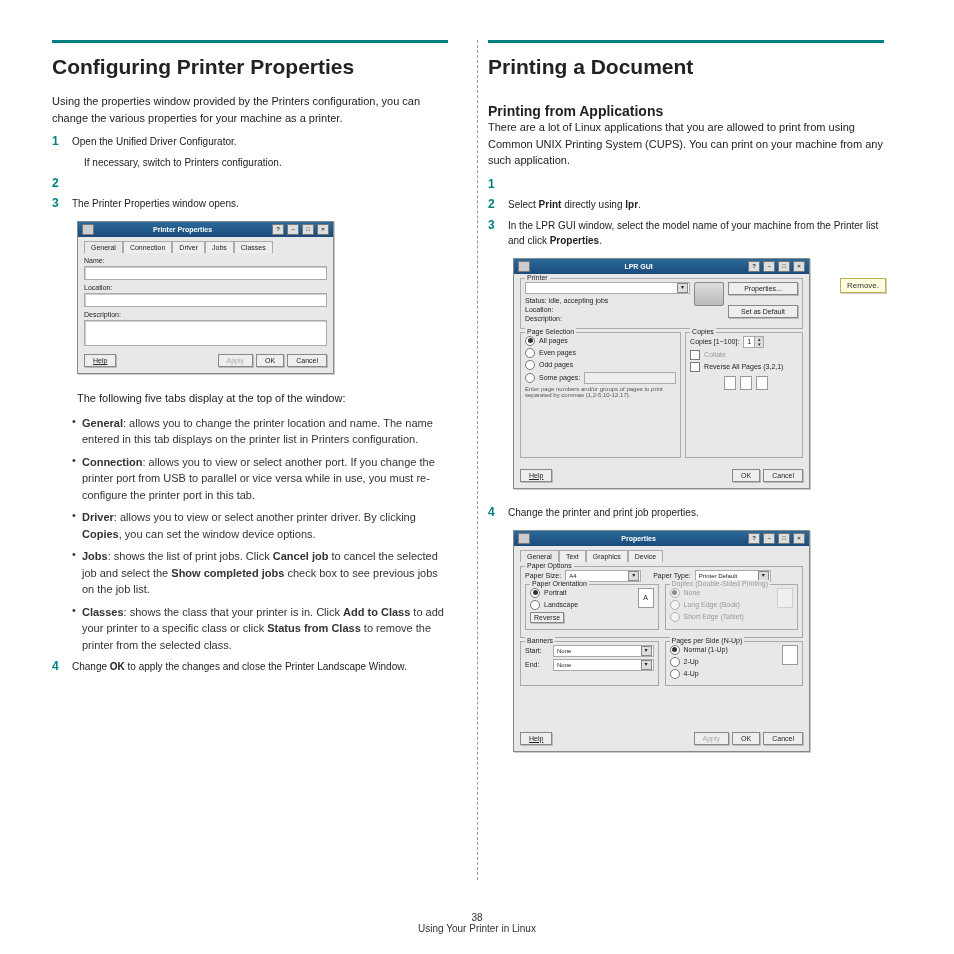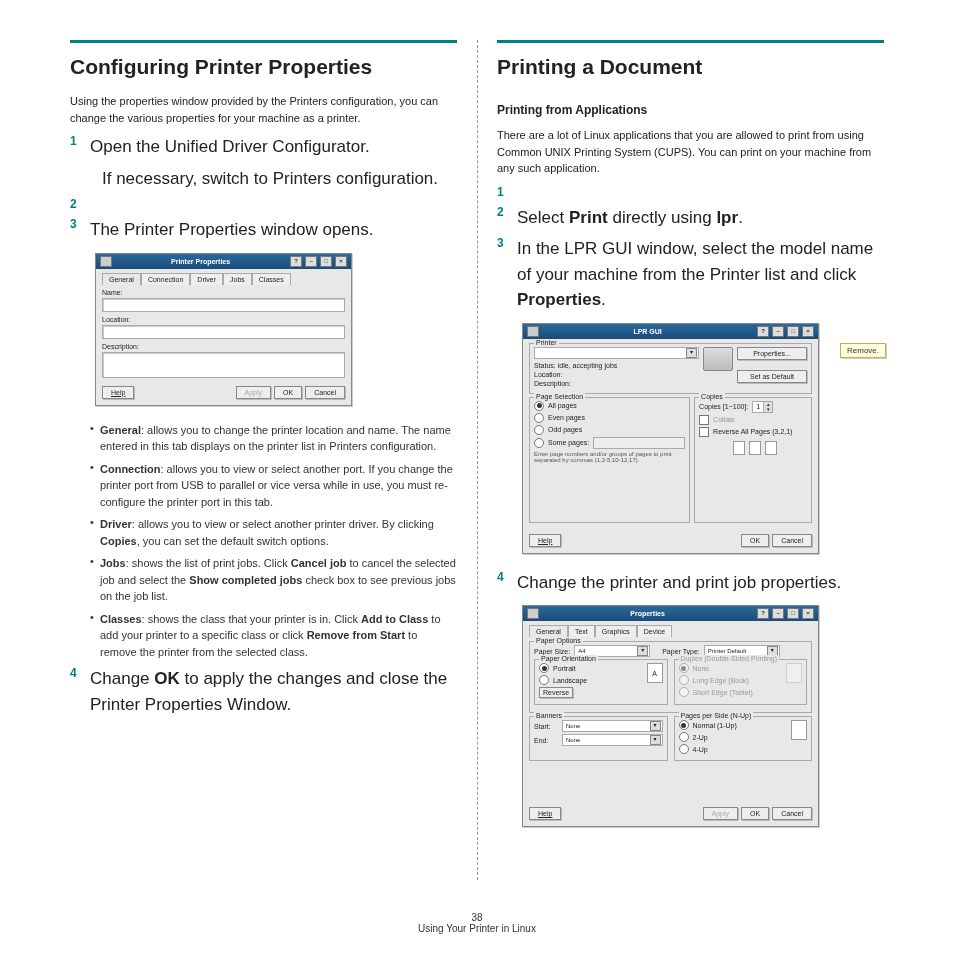--- a/index.html
+++ b/index.html
@@ -7,65 +7,65 @@
     padding: 0;
     font-family: Verdana, Geneva, sans-serif;
     background: #fff;
     width: 954px;
     height: 954px;
     position: relative;
     color: #333;
   }
   .page {
     display: flex;
-    padding: 40px 50px 0 50px;
+    padding: 40px 50px 0 32px;
     height: 880px;
     position: relative;
     justify-content: space-between;
   }
   .column {
     width: 50%;
     padding: 0 20px;
     box-sizing: border-box;
   }
   .top-rule {
     border-top: 3px solid #008080;
     margin-bottom: 12px;
   }
   h1 {
     font-size: 21px;
     font-weight: bold;
     color: #222;
     margin: 0 0 14px 0;
   }
   h2 {
-    font-size: 12px;
+    font-size: 14px;
     font-weight: bold;
     color: #222;
-    margin: 24px 0 10px 0;
+    margin: 24px 0 0 0;
   }
   p {
     font-size: 11px;
     line-height: 1.5;
     margin: 0 0 8px 0;
     color: #222;
   }
   .step {
     display: flex;
     margin-bottom: 6px;
   }
   .step-num {
     color: #008080;
     font-weight: bold;
     font-size: 12px;
     width: 20px;
     flex-shrink: 0;
   }
   .step-body {
-    font-size: 17px;
+    font-size: 10px;
     line-height: 1.5;
     color: #222;
   }
   .step-body .sub {
     margin-top: 6px;
     margin-left: 12px;
   }
   .bullet {
     display: flex;
     margin-bottom: 6px;
@@ -301,45 +301,46 @@
           <div class="mw-btn" style="text-decoration:underline">Help</div>
           <div class="mw-right-btns">
             <div class="mw-btn disabled">Apply</div>
             <div class="mw-btn">OK</div>
             <div class="mw-btn">Cancel</div>
           </div>
         </div>
       </div>
     </div>
 
+    <p style="margin-left:25px">The following five tabs display at the top of the window:</p>
 
     <div class="bullet">
       <div class="bullet-dot">•</div>
       <div class="bullet-body"><b>General</b><span>: allows you to change the printer location and name. The name entered in this tab displays on the printer list in Printers configuration.</span></div>
     </div>
     <div class="bullet">
       <div class="bullet-dot">•</div>
       <div class="bullet-body"><b>Connection</b><span>: allows you to view or select another port. If you change the printer port from USB to parallel or vice versa while in use, you must re-configure the printer port in this tab.</span></div>
     </div>
     <div class="bullet">
       <div class="bullet-dot">•</div>
-      <div class="bullet-body"><b>Driver</b><span>: allows you to view or select another printer driver. By clicking </span><b>Copies</b><span>, you can set the default switch options.</span></div>
+      <div class="bullet-body"><b>Driver</b><span>: allows you to view or select another printer driver. By clicking </span><b>Copies</b><span>, you can set the window device options.</span></div>
     </div>
     <div class="bullet">
       <div class="bullet-dot">•</div>
       <div class="bullet-body"><b>Jobs</b><span>: shows the list of print jobs. Click </span><b>Cancel job</b><span> to cancel the selected job and select the </span><b>Show completed jobs</b><span> check box to see previous jobs on the job list.</span></div>
     </div>
     <div class="bullet">
       <div class="bullet-dot">•</div>
-      <div class="bullet-body"><b>Classes</b><span>: shows the class that your printer is in. Click </span><b>Add to Class</b><span> to add your printer to a specific class or click </span><b>Remove from Start</b><span> to remove the printer from the selected class.</span></div>
+      <div class="bullet-body"><b>Classes</b><span>: shows the class that your printer is in. Click </span><b>Add to Class</b><span> to add your printer to a specific class or click </span><b>Status from Class</b><span> to remove the printer from the selected class.</span></div>
     </div>
 
     <div class="step">
       <div class="step-num">4</div>
-      <div class="step-body"><span>Change </span><b>OK</b><span> to apply the changes and close the Printer Properties Window.</span></div>
+      <div class="step-body"><span>Change </span><b>OK</b><span> to apply the changes and close the Printer Landscape Window.</span></div>
     </div>
   </div>
 
   <div class="column">
     <div class="top-rule"></div>
     <h1>Printing a Document</h1>
     <h2>Printing from Applications</h2>
     <p>There are a lot of Linux applications that you are allowed to print from using Common UNIX Printing System (CUPS). You can print on your machine from any such application.</p>
 
     <div class="step">

